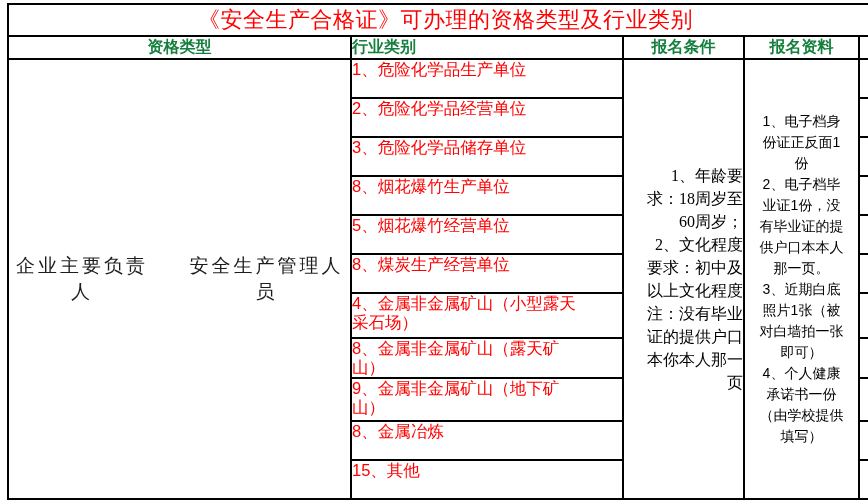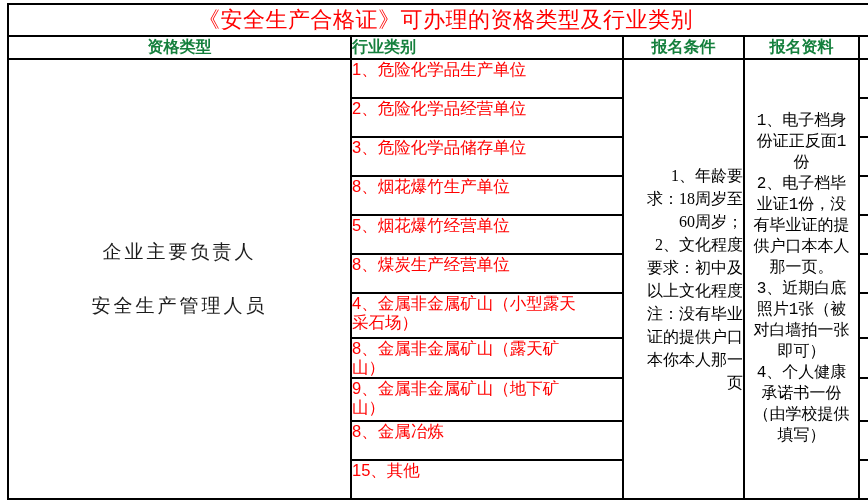--- a/index.html
+++ b/index.html
@@ -67,21 +67,21 @@
   tr.ind-row.h7 { height: 45px; }
   tr.ind-row.h8 { height: 37px; }
   tr.ind-row.h9 { height: 43px; }
 
   td.qual-cell {
     vertical-align: middle;
     text-align: center;
   }
   .qual-stack {
     display: flex;
-    flex-direction: column;
+    flex-direction: row;
     align-items: center;
     gap: 28px;
   }
   .qual-line {
     font-family: "Liberation Serif", "DejaVu Serif", serif;
     font-size: 19px;
     letter-spacing: 3px;
     color: #1c1c1c;
   }
 
@@ -105,22 +105,22 @@
   }
   .cond-text {
     font-family: "Liberation Serif", "DejaVu Serif", serif;
     font-size: 16px;
     line-height: 23px;
     color: #000000;
     white-space: pre-line;
     text-align: right;
   }
   .docs-text {
-    font-family: Liberation Mono, monospace;
-    font-size: 16px;
+    font-family: Liberation Sans, sans-serif;
+    font-size: 14px;
     line-height: 21px;
     color: #000000;
     white-space: pre-line;
   }
   td.cut-cell { background: #ffffff; }
 </style>
 </head>
 <body>
 
 <div class="doc-table-wrap">

